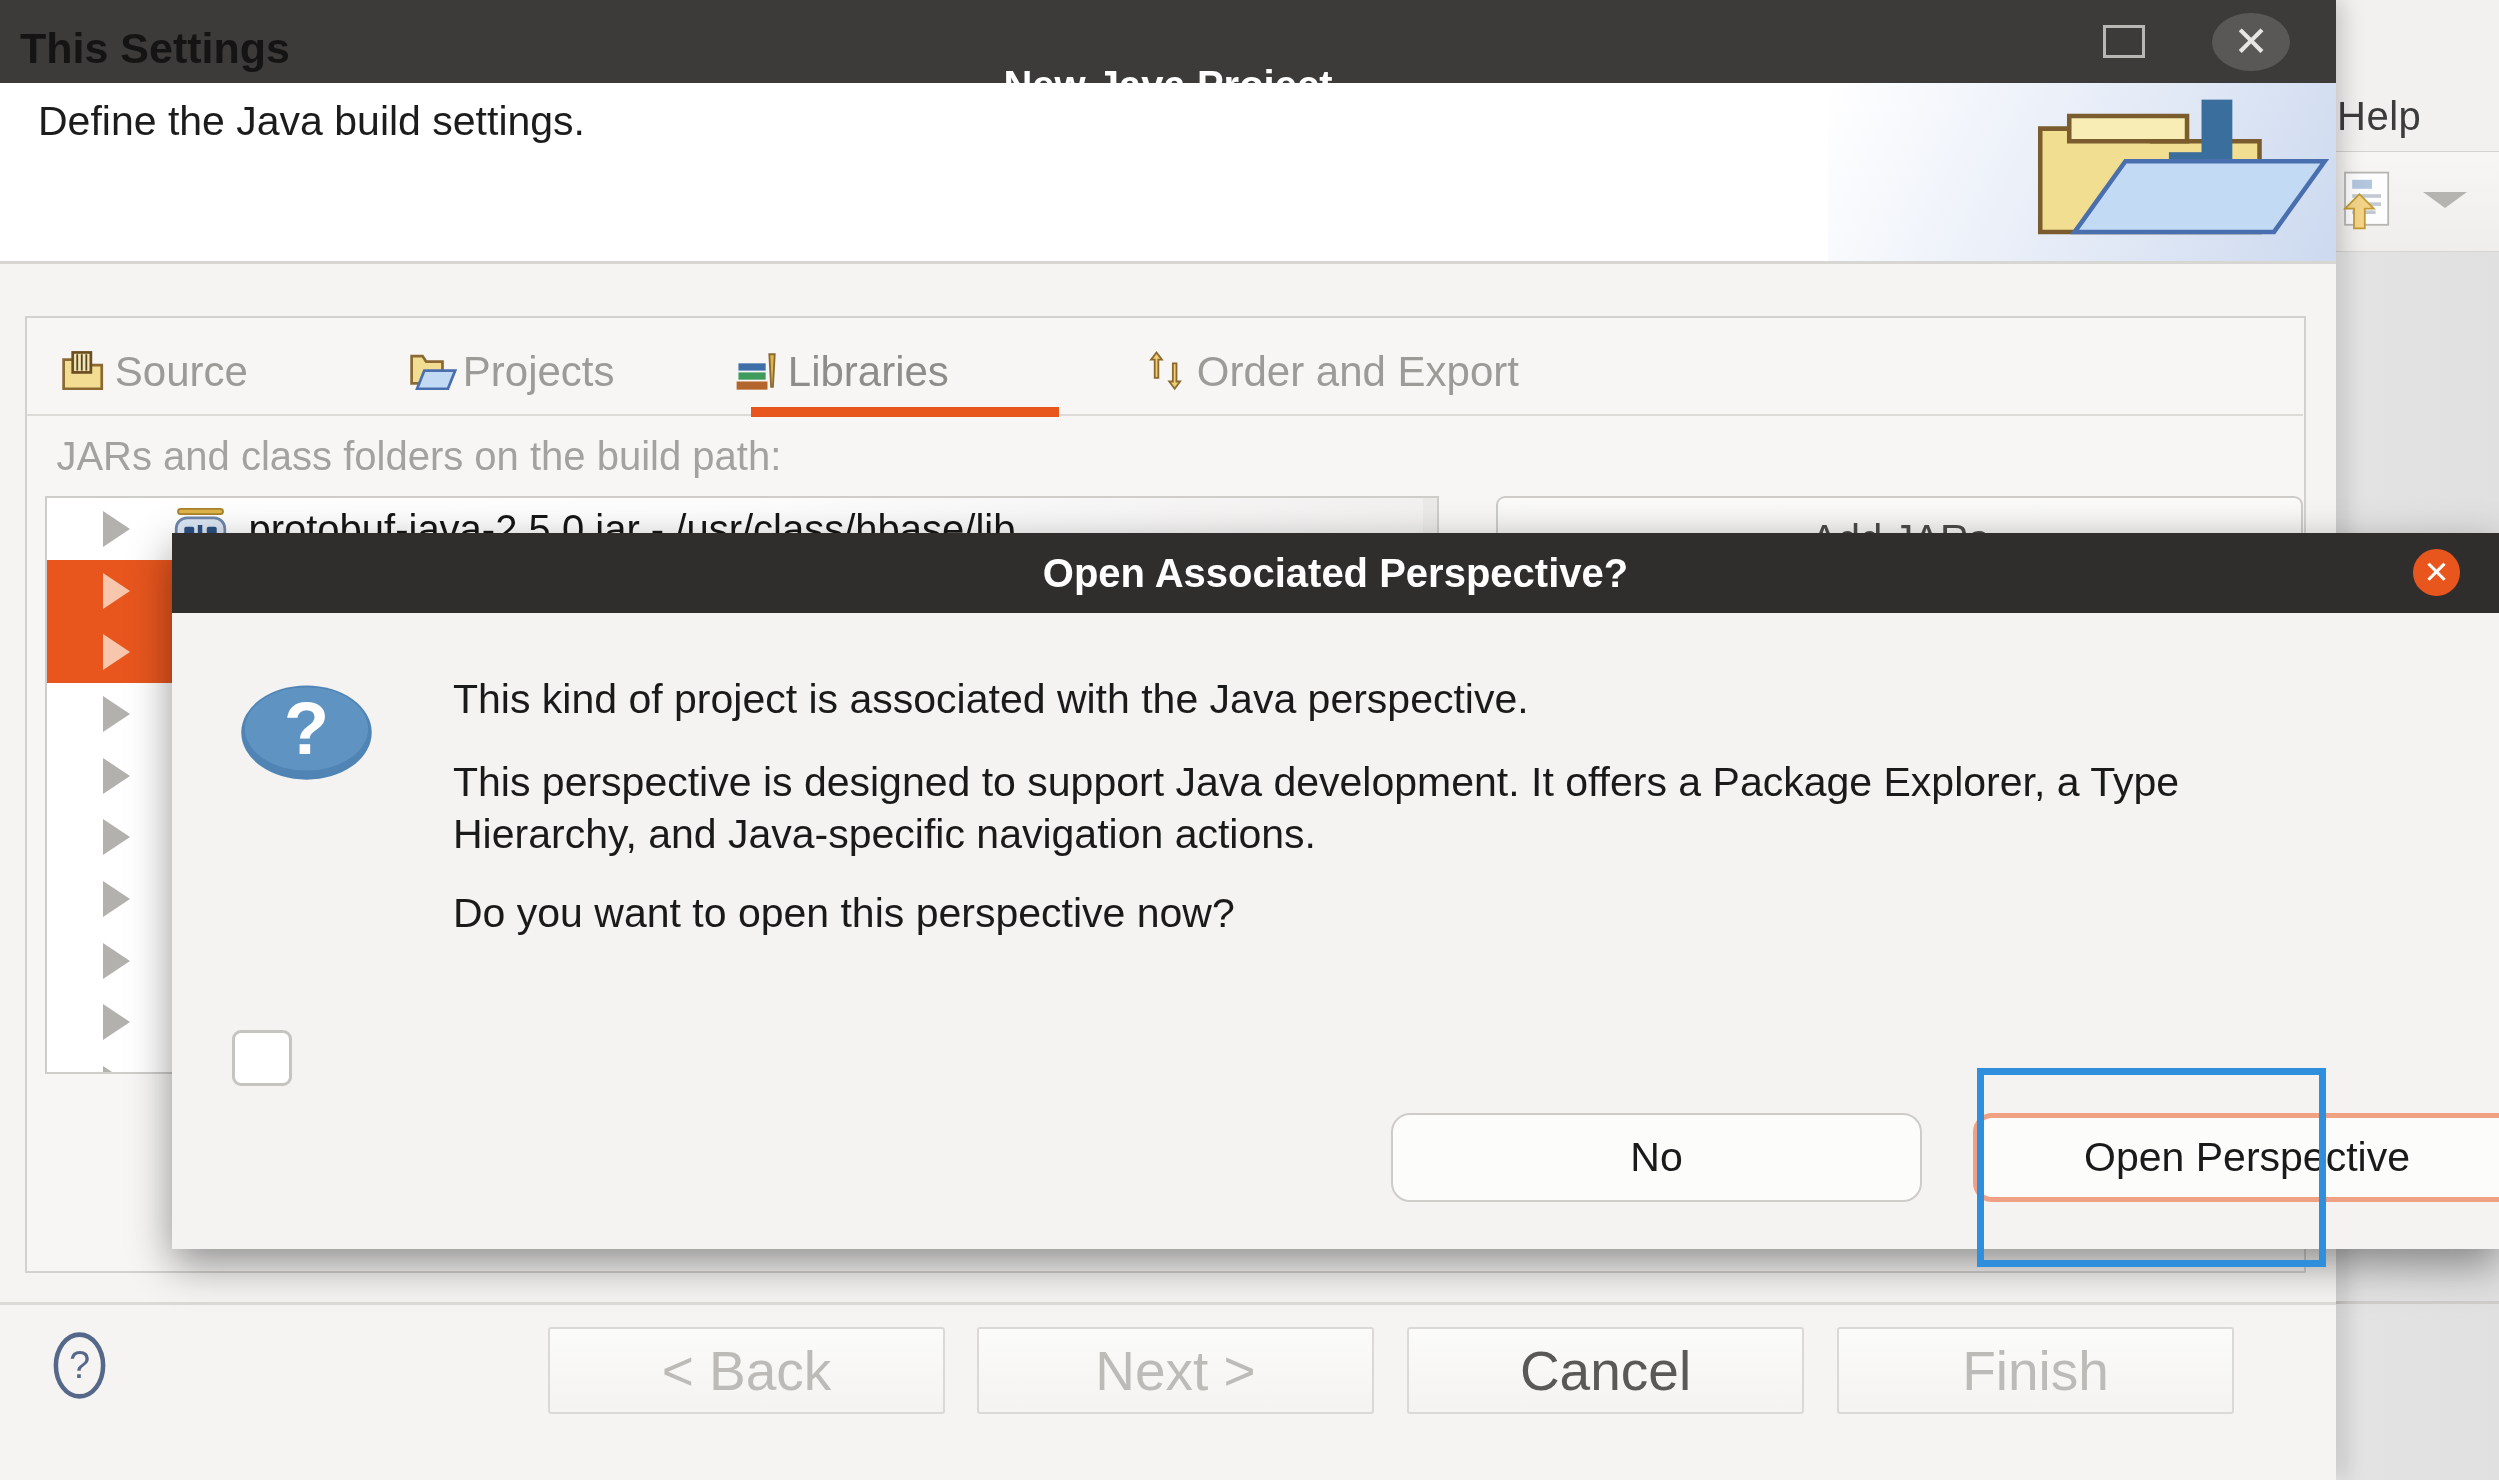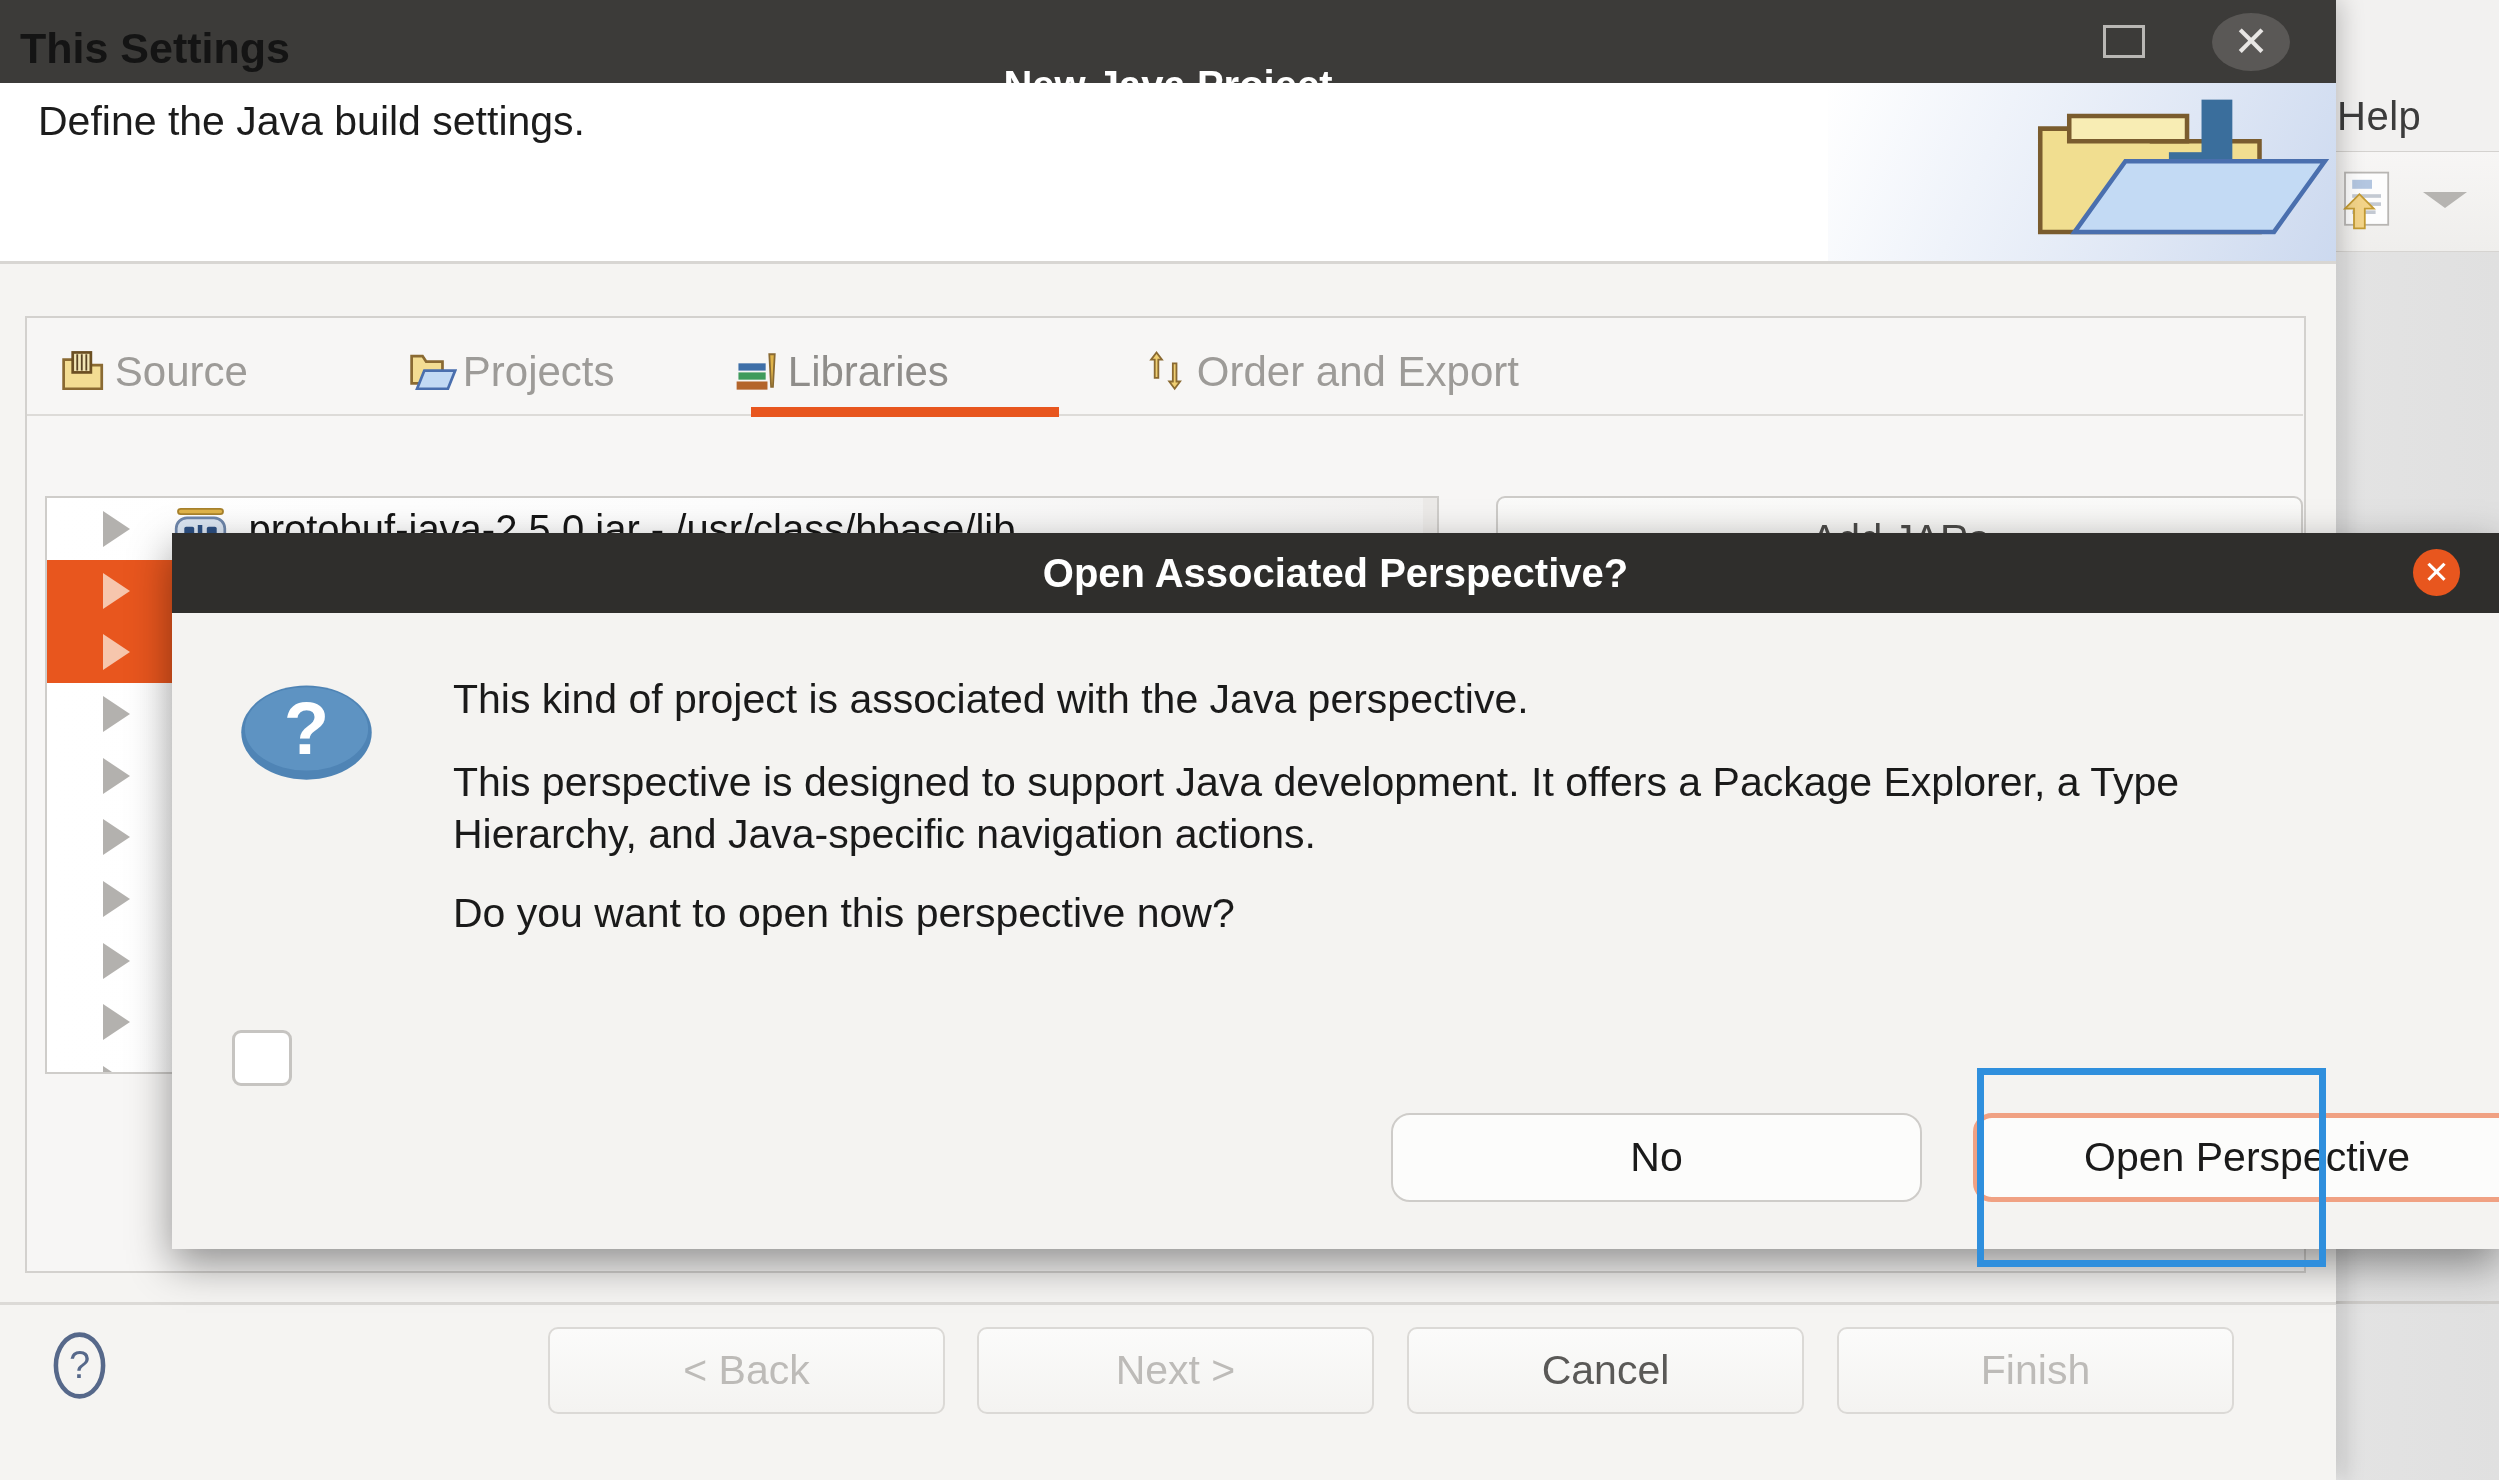--- a/index.html
+++ b/index.html
@@ -166,22 +166,22 @@
   .wiz-sep{
     position:absolute; left:0; top:1302px; width:2336px; height:2.7px;
     background:#dcdad7;
   }
   .help-btn{
     position:absolute; left:45px; top:1331px; width:69px; height:69px;
   }
   .wbtn{
     position:absolute; top:1327px; width:397px; height:87px;
     background:linear-gradient(#fbfbfa,#f4f3f1);
-    border:2.7px solid #dbd9d6; border-radius:10px;
-    font-size:41px; color:#5a5957;
+    border:2.7px solid #dbd9d6; border-radius:3px;
+    font-size:55px; color:#5a5957;
     display:flex; align-items:center; justify-content:center;
   }
   .wbtn.dim{ color:#bdbbb8; }
 
   
   .dlg{
     position:absolute; left:172px; top:533px; width:2327px; height:716px;
     background:#f4f3f1;
     box-shadow:0 14.5px 40px rgba(0,0,0,.42);
   }
@@ -318,20 +318,21 @@
           <span class="tab-ico">
             <svg viewBox="0 0 54 54" width="49" height="49">
               <path d="M16 6 L22 14 L18 14 L18 34 L14 34 L14 14 L10 14 Z" fill="#f0cf72" stroke="#8a6a32" stroke-width="2"></path>
               <path d="M36 46 L30 38 L34 38 L34 18 L38 18 L38 38 L42 38 Z" fill="#f0cf72" stroke="#8a6a32" stroke-width="2"></path>
             </svg>
           </span>
           <span>Order and Export</span>
         </div>
       </div>
 
+      <div class="list-label">JARs and class folders on the build path:</div>
 
       <div class="tree">
         <div class="tree-inner" id="tree-inner">
             <div class="row" style="top: 0px;">
               <span class="arrow" style="top: 12.7px;"></span>
               <span class="jar-ico" style="top: 9px;"><svg viewBox="0 0 58 50" width="53" height="45">
                   <rect x="4" y="2" width="50" height="6" rx="3" fill="#e0b44a" stroke="#a8822c" stroke-width="2"></rect>
                   <rect x="2" y="12" width="54" height="32" rx="12" fill="#dbe5f2" stroke="#6e86aa" stroke-width="3"></rect>
                   <rect x="11" y="22" width="11" height="11" rx="2" fill="#2c4f82"></rect>
                   <rect x="26" y="20" width="5" height="15" fill="#2c4f82"></rect>

